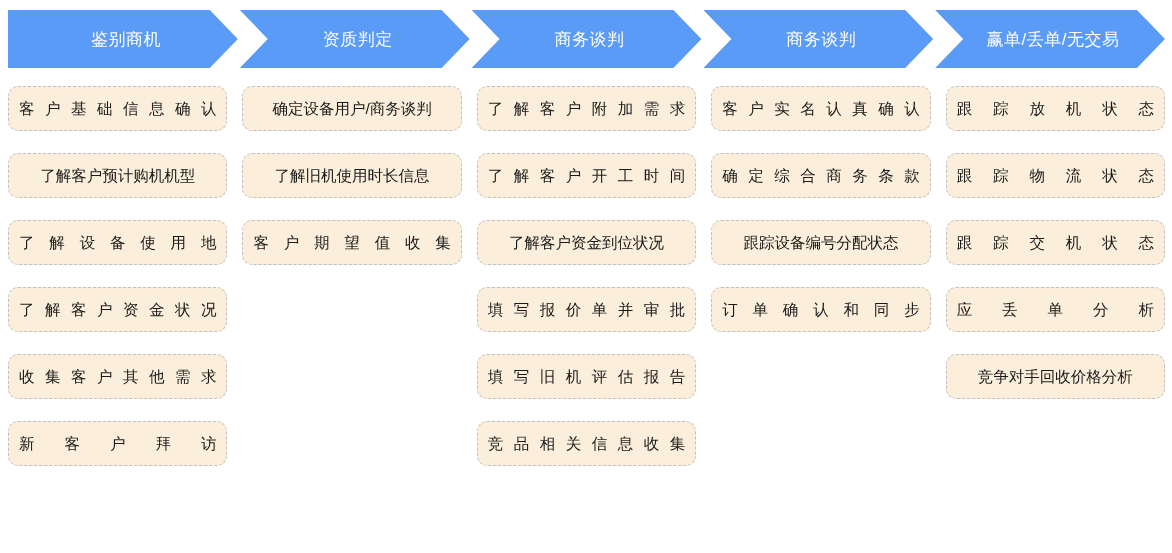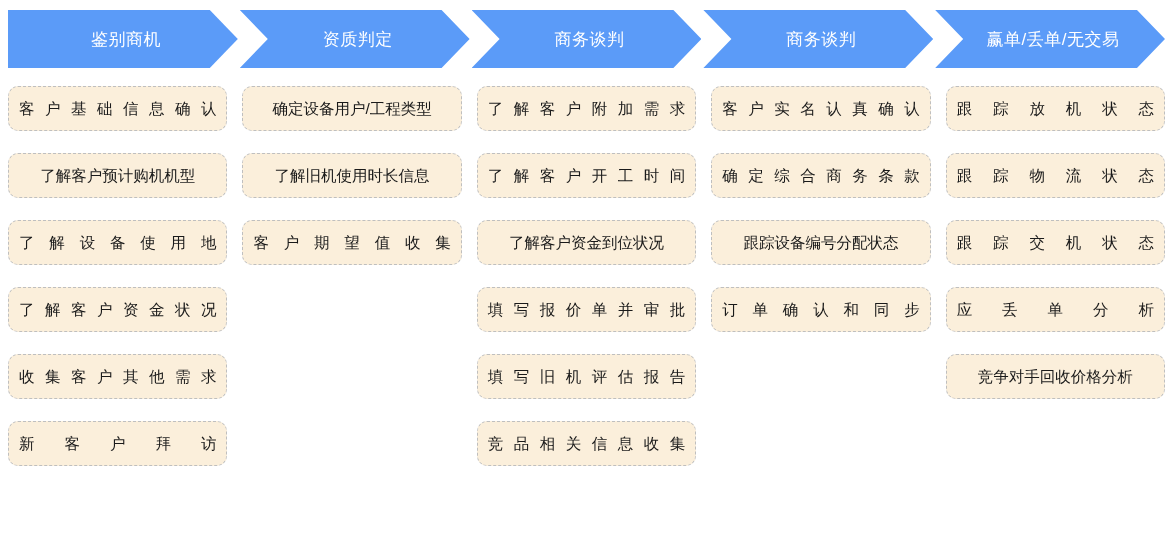--- a/index.html
+++ b/index.html
@@ -156,21 +156,21 @@
         </div>
         <div class="task-card">
           <span class="task-text">收集客户其他需求</span>
         </div>
         <div class="task-card">
           <span class="task-text">新客户拜访</span>
         </div>
       </div>
       <div class="column">
         <div class="task-card tight">
-          <span class="task-text">确定设备用户/工程类型</span>
+          <span class="task-text">确定设备用户/商务谈判</span>
         </div>
         <div class="task-card tight">
           <span class="task-text">了解旧机使用时长信息</span>
         </div>
         <div class="task-card">
           <span class="task-text">客户期望值收集</span>
         </div>
       </div>
       <div class="column">
         <div class="task-card">

